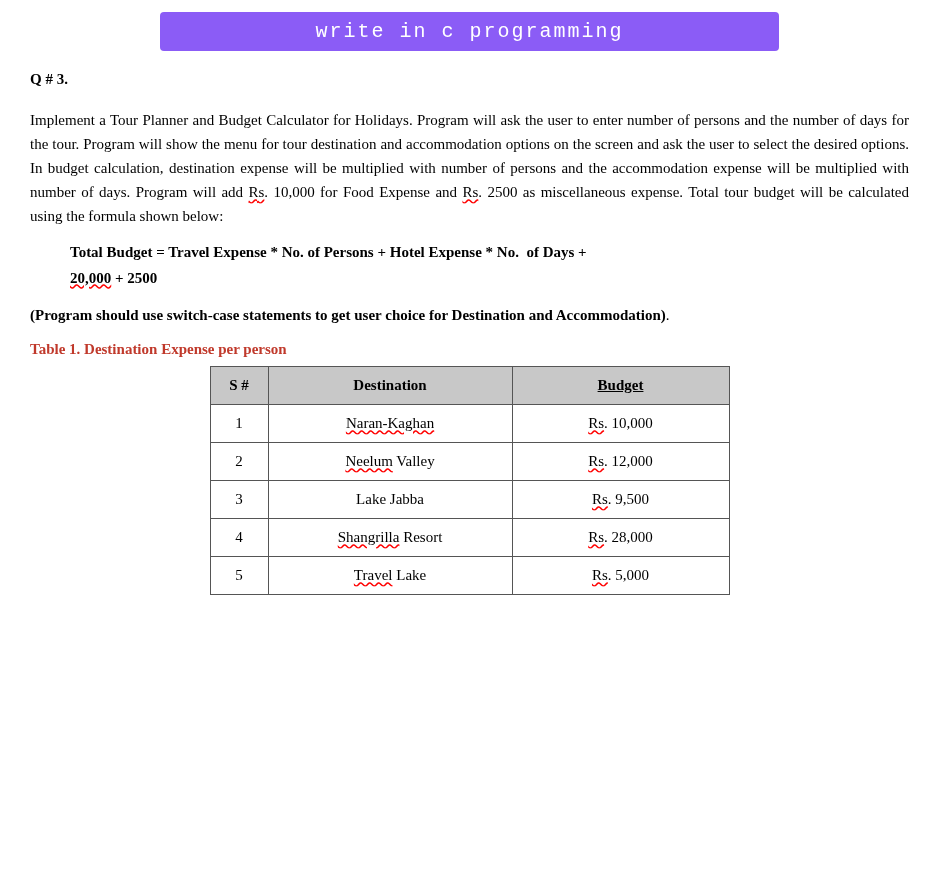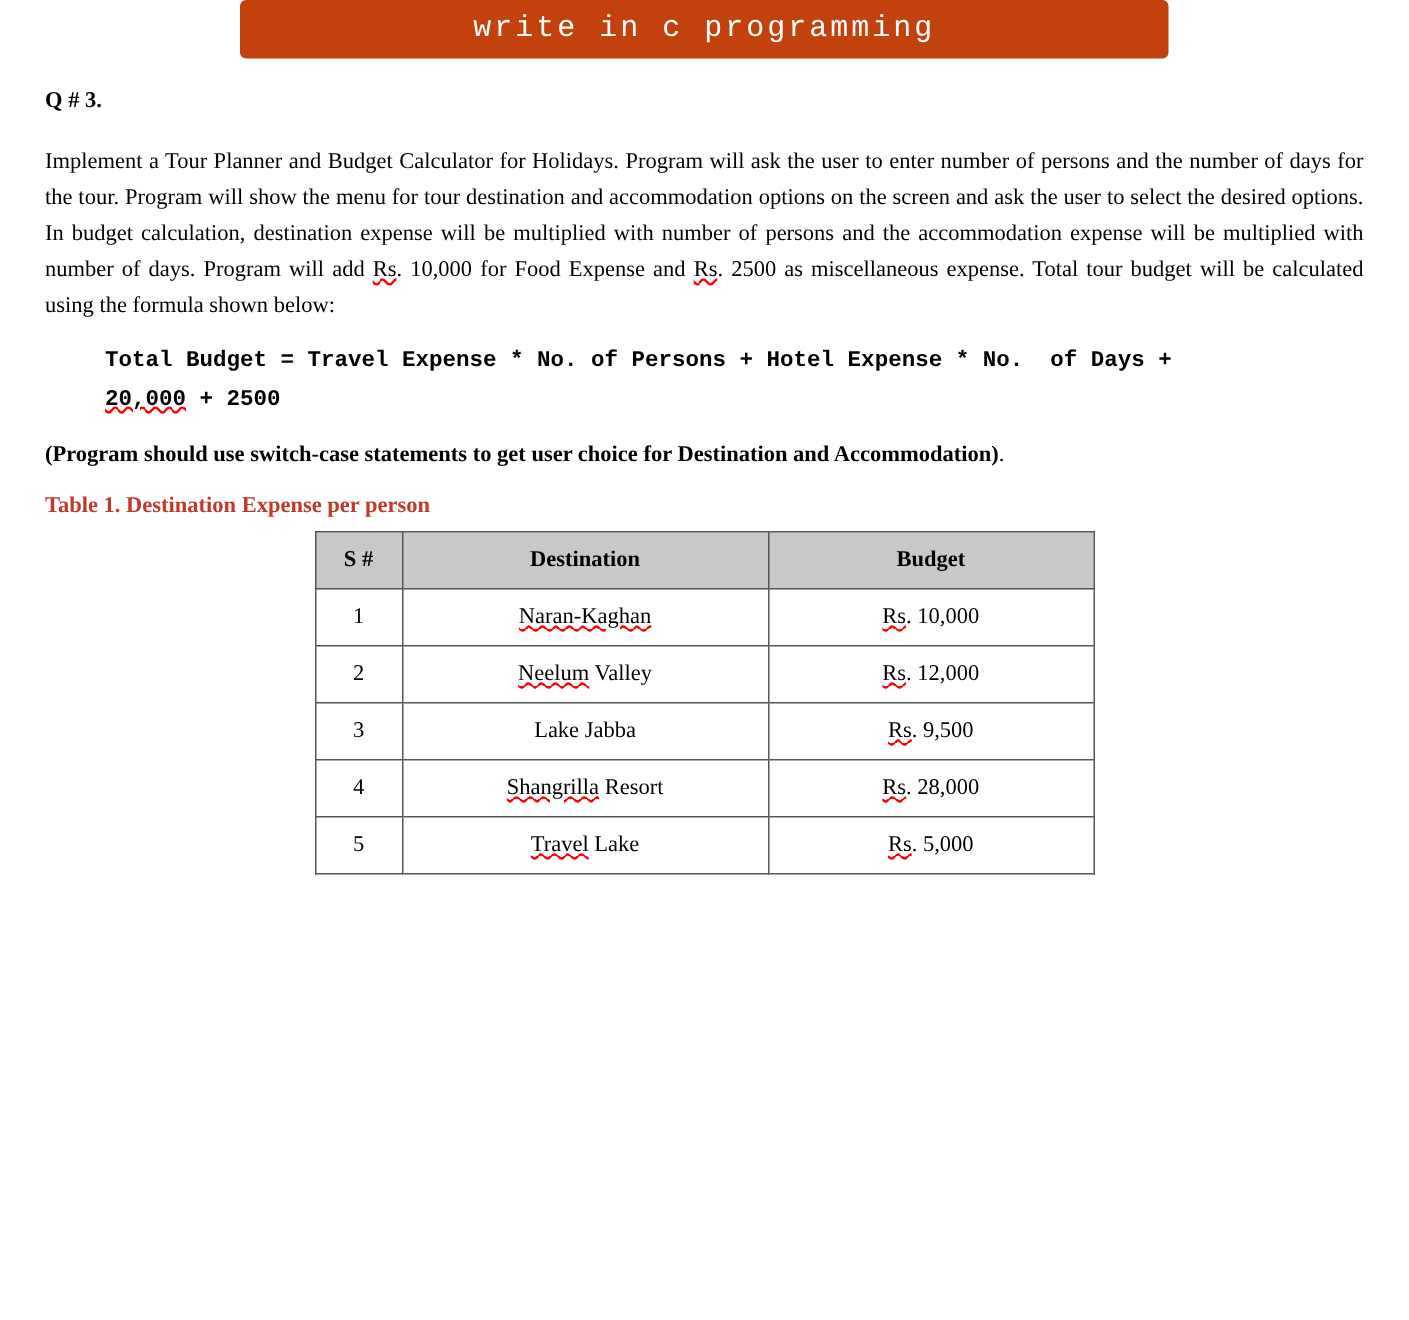--- a/index.html
+++ b/index.html
@@ -7,28 +7,28 @@
       background: #fff;
       font-family: Times New Roman, serif;
       font-size: 15px;
       color: #000;
       width: 939px;
       min-height: 880px;
       padding: 0;
     }
 
     .header-bar {
-      background: #c2410c;
+      background: #8b5cf6;
       color: #fff;
       font-family: 'Courier New', monospace;
       font-size: 20px;
       letter-spacing: 2px;
       text-align: center;
       padding: 8px 20px;
-      margin: 0 160px 10px 160px;
+      margin: 12px 160px 10px 160px;
       border-radius: 4px;
     }
 
     .page-content {
       padding: 10px 30px 20px 30px;
     }
 
     .question-label {
       font-weight: bold;
       font-size: 15px;
@@ -39,21 +39,20 @@
       text-align: justify;
       line-height: 1.6;
       margin-bottom: 10px;
     }
 
     .formula-block {
       margin: 12px 0 12px 40px;
       font-weight: bold;
       font-size: 15px;
       line-height: 1.7;
-      font-family: Liberation Mono, monospace;
     }
 
     .rs-underline {
       text-decoration: underline;
       text-decoration-color: red;
       text-decoration-style: wavy;
     }
 
     .note-block {
       margin: 10px 0 14px 0;
@@ -91,21 +90,21 @@
       background: #c8c8c8;
       font-weight: bold;
     }
 
     table tbody tr td {
       background: #fff;
     }
 
     .col-sno { width: 60px; }
     .col-dest { width: 260px; }
-    .col-budget { width: 233px; }
+    .col-budget { width: 233px; text-decoration: underline; }
 
     .wavy-underline {
       text-decoration: underline wavy red;
     }
   </style>
 </head>
 <body>
 
 <div class="header-bar">
   <span>write in c programming</span>

